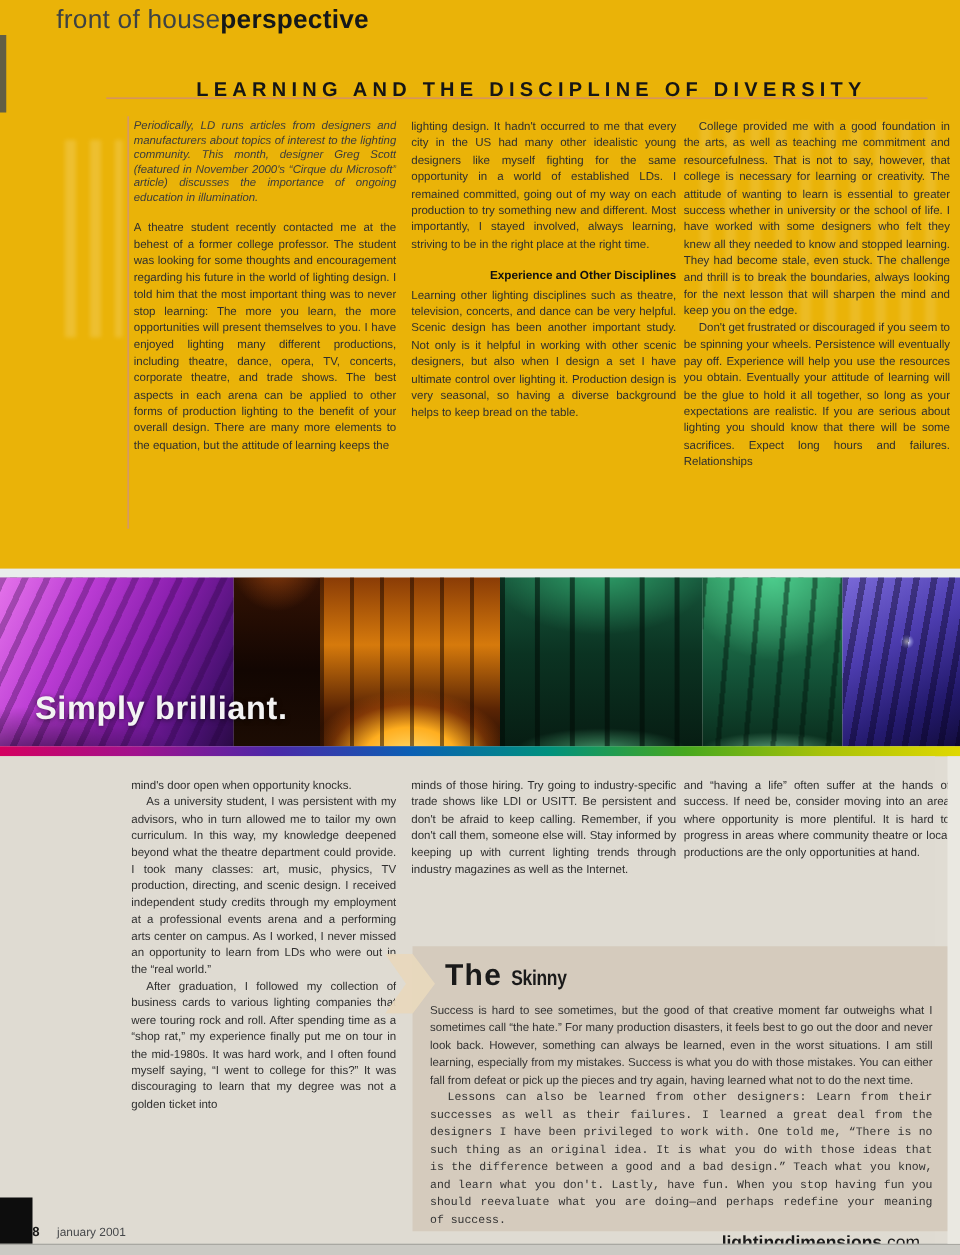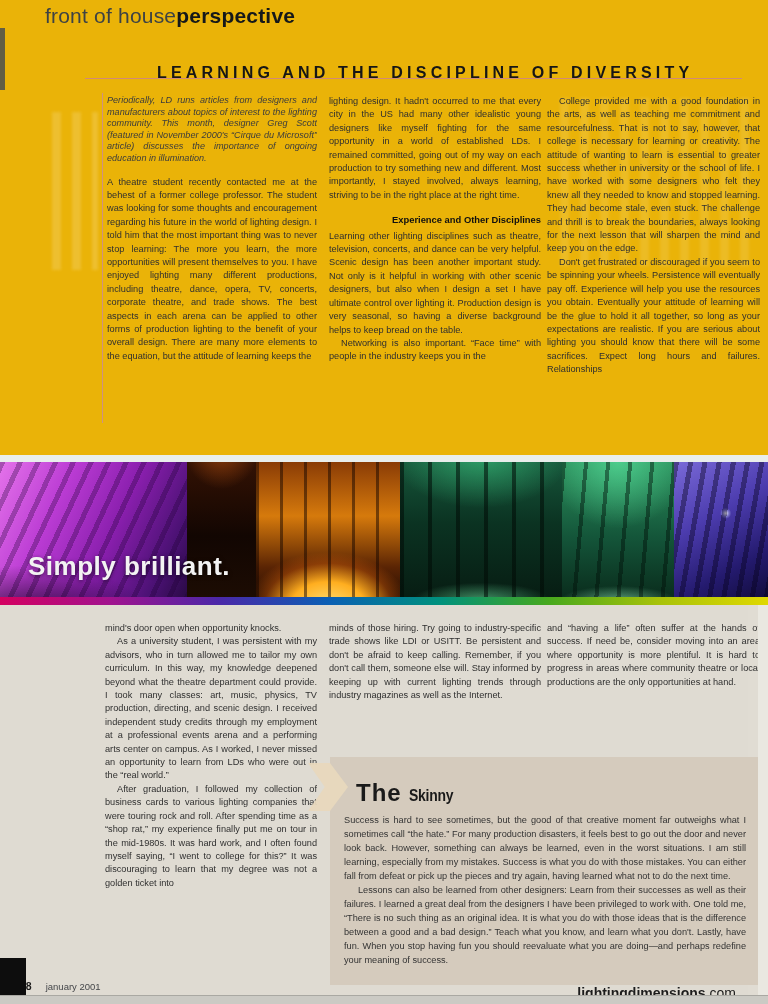--- a/index.html
+++ b/index.html
@@ -40,29 +40,29 @@
   .banner-gradient-bar { position:absolute; left:0; top:142px; width:768px; height:8px; }
 
   
   .bottom-section { position:absolute; left:0; top:605px; width:748px; height:399px; background:#dfdbd2; }
   .bc1 { left:105px; top:17px; width:212px; height:352px; }
   .bc2 { left:329px; top:17px; width:212px; height:130px; }
   .bc3 { left:547px; top:17px; width:213px; height:135px; }
 
   
   .skinny { position:absolute; left:330px; top:152px; width:430px; height:228px;
-            background:#d5cbbd; padding:20px 14px 8px 14px; }
+            background:#d5cbbd; padding:8px 14px 8px 14px; }
   .skinny-arrow { position:absolute; left:-22px; top:6px; width:40px; height:48px; background:#e8d8bd;
                   clip-path:polygon(0 0, 55% 0, 100% 50%, 55% 100%, 0 100%, 42% 50%); opacity:.95; }
   .skinny-title { margin:2px 0 6px 12px; color:#1a1a1a; }
   .skinny-title .t-the { font-size:24px; font-weight:900; letter-spacing:1px; }
   .skinny-title .t-rest { font-size:17px; font-weight:700; letter-spacing:-.3px; display:inline-block;
                           transform:scaleX(.82); transform-origin:left; margin-left:7px; }
   .skinny p { font-size:9.2px; line-height:14px; text-align:justify; color:#333; }
-  .skinny p.indent { text-indent:14px; }
+  .skinny p.indent { text-indent:14px;font-family:Liberation Mono, monospace; }
 
   
   .footer-left { position:absolute; left:20px; top:371px; }
   .footer-left .pageno { font-size:10.5px; font-weight:700; color:#1b1b1b; }
   .footer-left .issue { font-size:9.5px; color:#45474a; margin-left:14px; }
   .footer-site { position:absolute; right:12px; top:380px; font-size:14px; color:#1c1c1c; }
   .footer-site .site-b { font-weight:700; }
   .black-corner { position:absolute; left:0; top:958px; width:26px; height:46px; background:#0d0d0d; }
   .scan-strip { position:absolute; left:0; top:995px; width:768px; height:9px; background:#cbcac4; border-top:1px solid #a9a8a2; }
   .right-strip { position:absolute; right:0; top:605px; width:10px; height:390px; background:#eae8e1; }
@@ -82,21 +82,20 @@
   <div class="redline-col1"></div>
 
   <div class="col tc1">
     <p class="intro">Periodically, LD runs articles from designers and manufacturers about topics of interest to the lighting community. This month, designer Greg Scott (featured in November 2000's “Cirque du Microsoft” article) discusses the importance of ongoing education in illumination.</p>
     <p>A theatre student recently contacted me at the behest of a former college professor. The student was looking for some thoughts and encouragement regarding his future in the world of lighting design. I told him that the most important thing was to never stop learning: The more you learn, the more opportunities will present themselves to you. I have enjoyed lighting many different productions, including theatre, dance, opera, TV, concerts, corporate theatre, and trade shows. The best aspects in each arena can be applied to other forms of production lighting to the benefit of your overall design. There are many more elements to the equation, but the attitude of learning keeps the</p>
   </div>
   <div class="col tc2">
     <p>lighting design. It hadn't occurred to me that every city in the US had many other idealistic young designers like myself fighting for the same opportunity in a world of established LDs. I remained committed, going out of my way on each production to try something new and different. Most importantly, I stayed involved, always learning, striving to be in the right place at the right time.</p>
     <h3 class="subhead">Experience and Other Disciplines</h3>
     <p>Learning other lighting disciplines such as theatre, television, concerts, and dance can be very helpful. Scenic design has been another important study. Not only is it helpful in working with other scenic designers, but also when I design a set I have ultimate control over lighting it. Production design is very seasonal, so having a diverse background helps to keep bread on the table.</p>
-    <p class="indent">Networking is also important. “Face time” with people in the industry keeps you in the</p>
   </div>
   <div class="col tc3">
     <p class="indent">College provided me with a good foundation in the arts, as well as teaching me commitment and resourcefulness. That is not to say, however, that college is necessary for learning or creativity. The attitude of wanting to learn is essential to greater success whether in university or the school of life. I have worked with some designers who felt they knew all they needed to know and stopped learning. They had become stale, even stuck. The challenge and thrill is to break the boundaries, always looking for the next lesson that will sharpen the mind and keep you on the edge.</p>
     <p class="indent">Don't get frustrated or discouraged if you seem to be spinning your wheels. Persistence will eventually pay off. Experience will help you use the resources you obtain. Eventually your attitude of learning will be the glue to hold it all together, so long as your expectations are realistic. If you are serious about lighting you should know that there will be some sacrifices. Expect long hours and failures. Relationships</p>
   </div>
 </div>
 
 <div class="banner">
   <div class="banner-panels">
       <div class="banner-panel" style="flex: 1.5 1 0%; background: radial-gradient(120% 70% at 15% 115%, rgba(10, 0, 15, 0.75), transparent 55%), repeating-linear-gradient(115deg, rgba(30, 0, 50, 0.3) 0px, rgba(30, 0, 50, 0.3) 5px, transparent 5px, transparent 16px), linear-gradient(115deg, rgb(228, 115, 234) 0%, rgb(187, 60, 212) 30%, rgb(138, 31, 174) 58%, rgb(74, 17, 115) 85%, rgb(42, 10, 69) 100%);"></div>

